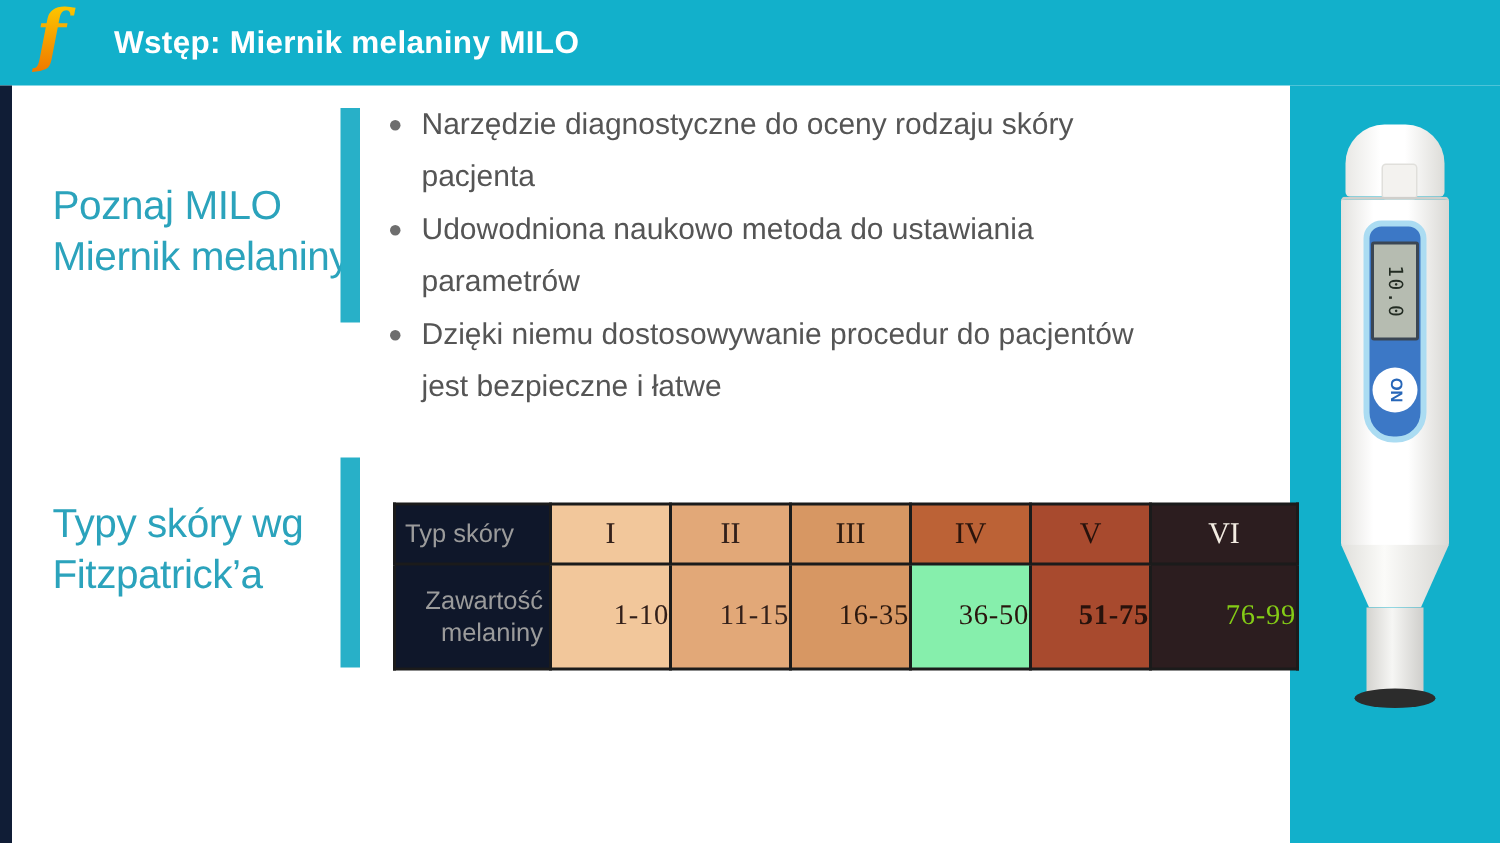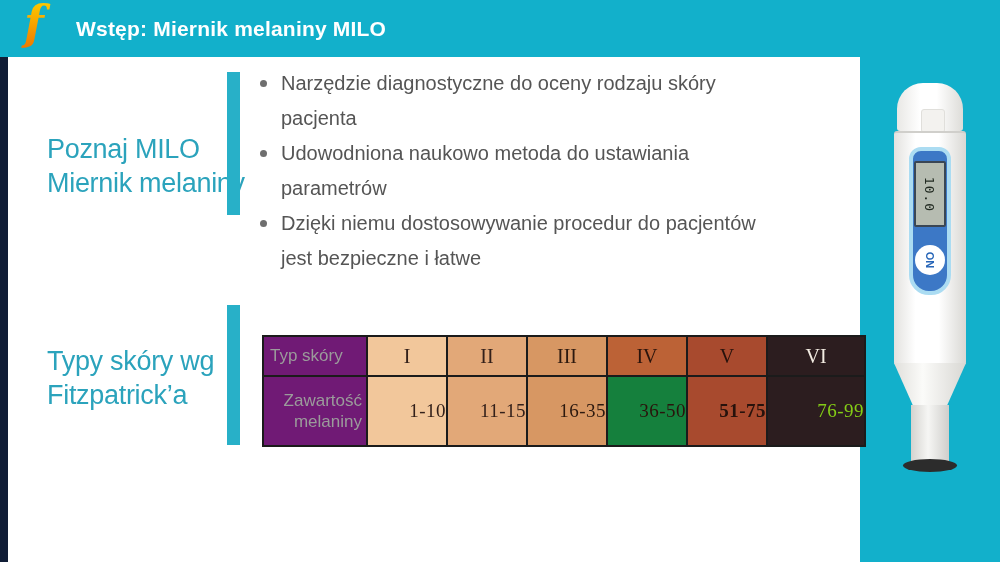--- a/index.html
+++ b/index.html
@@ -15,21 +15,21 @@
   .logo{ position:absolute; left:16px; top:2px; width:44px; height:54px; }
   .topbar h1{
     margin:0 0 0 76px; color:#ffffff; font-size:21px; font-weight:bold;
     letter-spacing:0.2px;
   }
   
   .left-strip{ position:absolute; left:0; top:57px; width:8px; height:505px; background:#101d36; }
   .sidebar{ position:absolute; left:860px; top:57px; width:140px; height:505px; background:#12b0cb; }
   
   .teal-heading{
-    position:absolute; left:35px; margin:12px; color:#2ba3bc; font-weight:400;
+    position:absolute; left:35px; margin:0; color:#2ba3bc; font-weight:400;
     font-size:27px; line-height:34px; letter-spacing:-0.3px;
   }
   .h-intro{ top:120px; }
   .h-fitz{ top:332px; }
   .teal-heading span{ display:block; }
   .vbar{ position:absolute; left:227px; width:13px; background:#28b0c8; }
   .vbar1{ top:72px; height:143px; }
   .vbar2{ top:305px; height:140px; }
   
   .bullets{
@@ -43,21 +43,21 @@
   }
   
   .fitz-table{
     position:absolute; left:262px; top:335px; border-collapse:collapse;
     font-family:"Liberation Serif", serif;
   }
   .fitz-table td{ border:2px solid #1b1b1b; text-align:center; padding:0; }
   .fitz-table .label{
     width:92px; text-align:left; padding:2px 4px 2px 6px;
     font-family:"Liberation Sans", sans-serif; color:#9b9b9b; font-size:17px;
-    line-height:1.25; background:#701a75;
+    line-height:1.25; background:#0f172a;
   }
   .fitz-table tr.r1 td{ height:34px; }
   .fitz-table tr.r2 td{ height:64px;text-align:right; }
   .fitz-table .type{ width:78px; font-size:20px; }
   .fitz-table .type.last{ width:96px; }
   .fitz-table .range{ font-size:19px; letter-spacing:0.5px; }
   
   .device{ position:absolute; left:30px; top:26px; width:80px; height:395px; }
   .dev-cap{
     position:absolute; left:7px; top:0; width:66px; height:48px;
@@ -176,20 +176,20 @@
       <td class="type" style="background-color: rgb(215, 151, 99); color: rgb(44, 25, 15);">III</td>
       <td class="type" style="background-color: rgb(188, 98, 54); color: rgb(42, 20, 12);">IV</td>
       <td class="type" style="background-color: rgb(168, 74, 46); color: rgb(39, 18, 12);">V</td>
       <td class="type last" style="background-color: rgb(44, 29, 31); color: rgb(243, 236, 226);">VI</td>
     </tr>
     <tr class="r2">
       <td class="label">Zawartość melaniny</td>
       <td class="range" style="background-color: rgb(242, 199, 155); color: rgb(51, 32, 26);">1-10</td>
       <td class="range" style="background-color: rgb(226, 168, 120); color: rgb(51, 32, 26); margin-top: 24px;">11-15</td>
       <td class="range" style="background-color: rgb(215, 151, 99); color: rgb(44, 25, 15);">16-35</td>
-      <td class="range" style="background-color: #15803d; color: rgb(42, 20, 12);">36-50</td>
+      <td class="range" style="background-color: #86efac; color: rgb(42, 20, 12);">36-50</td>
       <td class="range" style="background-color: rgb(168, 74, 46); color: rgb(39, 18, 12); font-weight: bold;">51-75</td>
       <td class="range" style="background-color: rgb(44, 29, 31); color: #84cc16; margin-left: 36px;">76-99</td>
     </tr>
   </tbody>
     </table>
 
 </div>
 
 </body></html>

